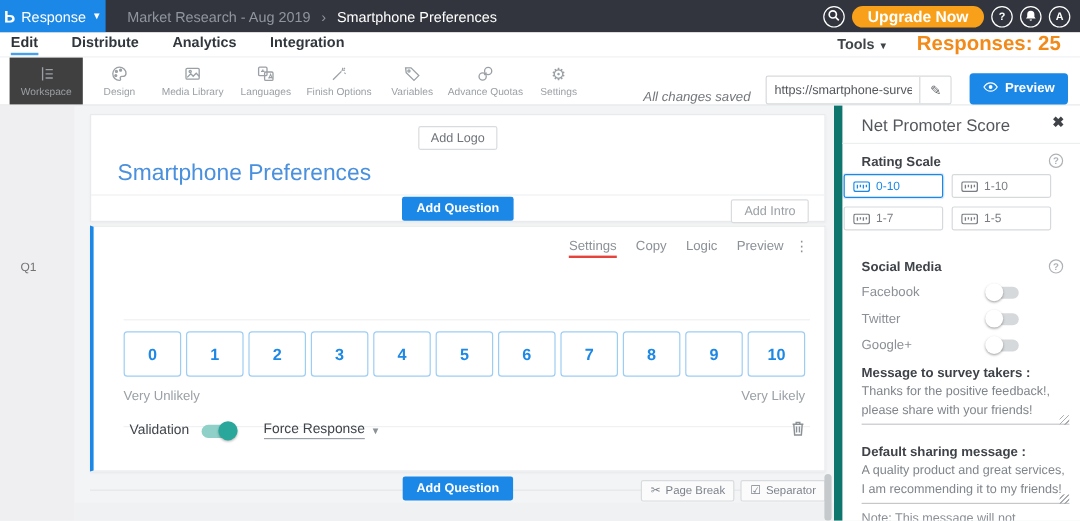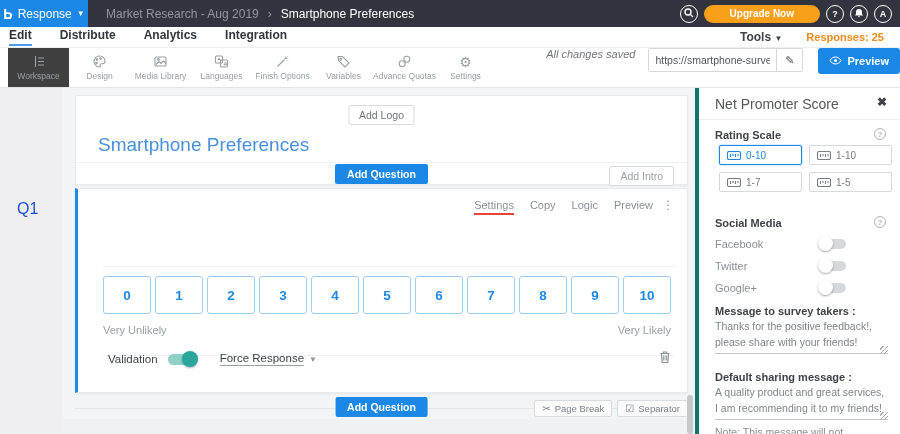--- a/index.html
+++ b/index.html
@@ -10,53 +10,53 @@
   .topbar { position:absolute; left:0; top:0; width:900px; height:27px; background:#33353e; display:flex; align-items:center; }
   .logo-area { width:88px; height:27px; background:#1b87e6; display:flex; align-items:center; justify-content:center; gap:5px; color:#fff; cursor:pointer; }
   .logo-p { font-weight:bold; font-size:14px; transform:rotate(180deg) scaleX(-1); }
   .logo-label { font-size:12px; }
   .caret { font-size:8px; line-height:1; }
   .breadcrumb { display:flex; align-items:center; gap:9px; margin-left:18px; font-size:12px; }
   .bc-dim { color:#8f969e; }
   .bc-cur { color:#fff; }
   .top-right { margin-left:auto; display:flex; align-items:center; gap:6px; padding-right:8px; }
   .circle-btn { width:18px; height:18px; border:1.5px solid #fff; border-radius:50%; display:flex; align-items:center; justify-content:center; color:#fff; font-size:9px; font-weight:bold; cursor:pointer; background:transparent; }
-  .upgrade { height:18px; padding:0 26px; border-radius:9px; background:#f9a01b; color:#fff; font-size:10px; font-weight:bold; display:flex; align-items:center; cursor:pointer; border:none; }
+  .upgrade { height:18px; padding:0 13px; border-radius:9px; background:#f9a01b; color:#fff; font-size:13px; font-weight:bold; display:flex; align-items:center; cursor:pointer; border:none; }
 
   
   .menubar { position:absolute; left:0; top:27px; width:900px; height:21px; background:#fff; display:flex; align-items:center; border-bottom:1px solid #eceef0; }
   .menu-items { display:flex; gap:28px; padding-left:9px; }
   .menu-item { font-size:12px; font-weight:bold; color:#31373d; cursor:pointer; padding-bottom:2px; }
   .menu-item.active { color:#2c3238; border-bottom:2px solid #49a0ea; }
   .menu-right { margin-left:auto; display:flex; align-items:center; gap:24px; padding-right:16px; }
   .tools { font-size:12px; font-weight:bold; color:#3f4449; cursor:pointer; }
   .tools .caret { color:#3f4449; font-size:8px; }
-  .responses { font-size:11px; font-weight:bold; color:#f28a1a; cursor:pointer; }
+  .responses { font-size:17px; font-weight:bold; color:#f28a1a; cursor:pointer; }
 
   
   .toolbar { position:absolute; left:0; top:48px; width:900px; height:40px; background:#fff; border-bottom:1px solid #e2e4e6; display:flex; align-items:stretch; }
   .tool-items { display:flex; padding-left:8px; }
   .tool-item { width:61px; display:flex; flex-direction:column; align-items:center; justify-content:center; gap:2px; cursor:pointer; color:#9aa0a5; }
   .tool-item.active { background:#404040; }
   .tool-label { font-size:8.5px; color:#9aa0a5; white-space:nowrap; }
   .tool-icon { height:15px; display:flex; align-items:center; }
   .tool-icon svg { stroke:#9aa0a5; fill:none; stroke-width:1.1; }
   .gear-glyph { font-size:14px; color:#9aa0a5; line-height:1; }
-  .toolbar-right { margin-left:auto; display:flex; align-items:flex-start; }
+  .toolbar-right { margin-left:auto; display:flex; align-items:flex-end; padding-right:10px; }
   .saved { font-size:11px; font-style:italic; color:#73777c; margin-right:13px; }
   .url-box { display:flex; height:24px; border:1px solid #d6d9db; border-radius:2px; background:#fff; overflow:hidden; }
   .url-input { width:127px; border:none; outline:none; font-size:10.5px; color:#54575c; padding:0 6px; font-family:"Liberation Sans",sans-serif; }
   .url-edit { width:26px; border:none; border-left:1px solid #d6d9db; background:#fff; color:#54575c; font-size:11px; cursor:pointer; }
   .preview-btn { margin-left:15px; height:26px; padding:0 11px; background:#1b87e6; border:none; border-radius:3px; color:#fff; font-size:11px; font-weight:bold; display:flex; align-items:center; gap:5px; cursor:pointer; }
 
   
   .main { position:absolute; left:0; top:88px; width:900px; height:346px; }
   .left-rail { position:absolute; left:0; top:0; width:62px; height:346px; background:#efeff1; }
   .canvas { position:absolute; left:0; top:0; width:695px; height:346px; }
-  .q-index { position:absolute; left:17px; top:112px; font-size:16px; color:#1d4ed8; }
+  .q-index { position:absolute; left:17px; top:130px; font-size:10px; color:#737373; }
 
   .header-card { position:absolute; left:75px; top:7px; width:613px; height:90px; background:#fff; border:1px solid #e8eaeb; box-shadow:0 1px 2px rgba(0,0,0,.04); }
   .add-logo { position:absolute; left:50%; transform:translateX(-50%); top:9px; padding:3px 10px; background:#fff; border:1px solid #d9dcde; border-radius:2px; font-size:10.5px; color:#6f747a; cursor:pointer; }
   .survey-title { position:absolute; left:22px; top:38px; font-size:19px; color:#4a90dd; cursor:text; }
   .hc-divider { position:absolute; left:0; right:0; top:66px; border-top:1px solid #eff1f2; }
   .add-question-btn { background:#1b87e6; border:none; border-radius:2px; color:#fff; font-size:10.5px; font-weight:bold; padding:4px 12px; cursor:pointer; }
   .hc-footer { position:absolute; left:0; right:0; top:66px; height:24px; display:flex; align-items:center; justify-content:center; }
   .add-intro { position:absolute; right:13px; top:70px; padding:3px 10px; background:#fff; border:1px solid #d9dcde; border-radius:2px; font-size:10.5px; color:#9aa0a5; cursor:pointer; }
 
   .question-card { position:absolute; left:75px; top:100px; width:613px; height:205px; background:#fff; border:1px solid #e8eaeb; border-left:3px solid #1b87e6; box-shadow:0 1px 2px rgba(0,0,0,.05); }
@@ -83,27 +83,27 @@
   .bottom-row { position:absolute; left:75px; top:309px; width:613px; height:22px; }
   .bottom-hr { position:absolute; left:0; right:0; top:11px; border-top:1px solid #e4e6e8; }
   .bottom-add { position:absolute; left:50%; transform:translateX(-50%); top:0; }
   .frag-btns { position:absolute; right:0; top:3px; display:flex; gap:5px; }
   .frag-btn { display:flex; align-items:center; gap:4px; padding:2px 7px; background:#fbfbfc; border:1px solid #d9dcde; border-radius:2px; font-size:9.5px; color:#7d828a; cursor:pointer; }
   .frag-icon { font-size:10px; color:#7d828a; }
   .next-block { position:absolute; left:62px; right:0; top:331px; bottom:0; background:#f0f1f2; }
   .canvas-scroll { position:absolute; left:687px; top:307px; width:6px; height:39px; background:#c6c9cc; border-radius:3px; cursor:pointer; }
 
   
-  .sidebar { position:absolute; left:695px; top:0; width:205px; height:346px; background:#fff; border-left:4px solid #0f766e; }
+  .sidebar { position:absolute; left:695px; top:0; width:205px; height:346px; background:#fff; border-left:7px solid #0f766e; }
   .sb-title { position:absolute; left:16px; top:8px; font-size:14px; color:#54575c; }
   .sb-close { position:absolute; right:13px; top:7px; font-size:12px; font-weight:bold; color:#3f4246; cursor:pointer; }
   .sb-div { position:absolute; left:0; right:0; top:31px; border-top:1px solid #eceef0; }
   .sb-label { position:absolute; left:16px; font-size:11px; font-weight:bold; color:#3f4349; }
   .help-dot { position:absolute; right:14px; width:12px; height:12px; border:1px solid #aeb2b6; border-radius:50%; color:#aeb2b6; font-size:8px; font-weight:bold; display:flex; align-items:center; justify-content:center; cursor:pointer; }
-  .opt-grid { position:absolute; left:20px; top:57px; width:173px; display:grid; grid-template-columns:1fr 1fr; gap:7px; }
+  .opt-grid { position:absolute; left:1px; top:57px; width:173px; display:grid; grid-template-columns:1fr 1fr; gap:7px; }
   .opt-btn { height:20px; border:1px solid #d6d9dc; border-radius:2px; background:#fff; display:flex; align-items:center; gap:5px; padding:0 7px; font-size:10px; color:#7a7e83; cursor:pointer; }
   .opt-btn svg { stroke:currentColor; fill:none; stroke-width:1.1; }
   .opt-btn.selected { border:1px solid #1b87e6; color:#1b87e6; box-shadow:0 0 0 1px rgba(27,135,230,.15); }
   .soc-row { position:absolute; left:16px; width:173px; display:flex; align-items:center; }
   .soc-name { font-size:11px; color:#8b9096; }
   .switch-off { position:absolute; left:105px; width:26px; height:10px; background:#d6d9dc; border-radius:5px; cursor:pointer; }
   .switch-off .knob { position:absolute; left:-2px; top:-3px; width:15px; height:15px; border-radius:50%; background:#fff; box-shadow:0 1px 2px rgba(0,0,0,.35); }
   .sb-textarea { position:absolute; left:16px; width:173px; height:36px; border:none; border-bottom:1px solid #c5c8cb; resize:none; overflow:hidden; outline:none; font-family:"Liberation Sans",sans-serif; font-size:10.5px; color:#7f858b; line-height:1.55; background:#fff; }
   .resize-handle { position:absolute; left:181px; width:8px; height:8px; background:repeating-linear-gradient(135deg, transparent 0 2px, #a9adb1 2px 3px); cursor:nwse-resize; }
   .sb-note { position:absolute; left:16px; font-size:10.5px; color:#8b9096; }

